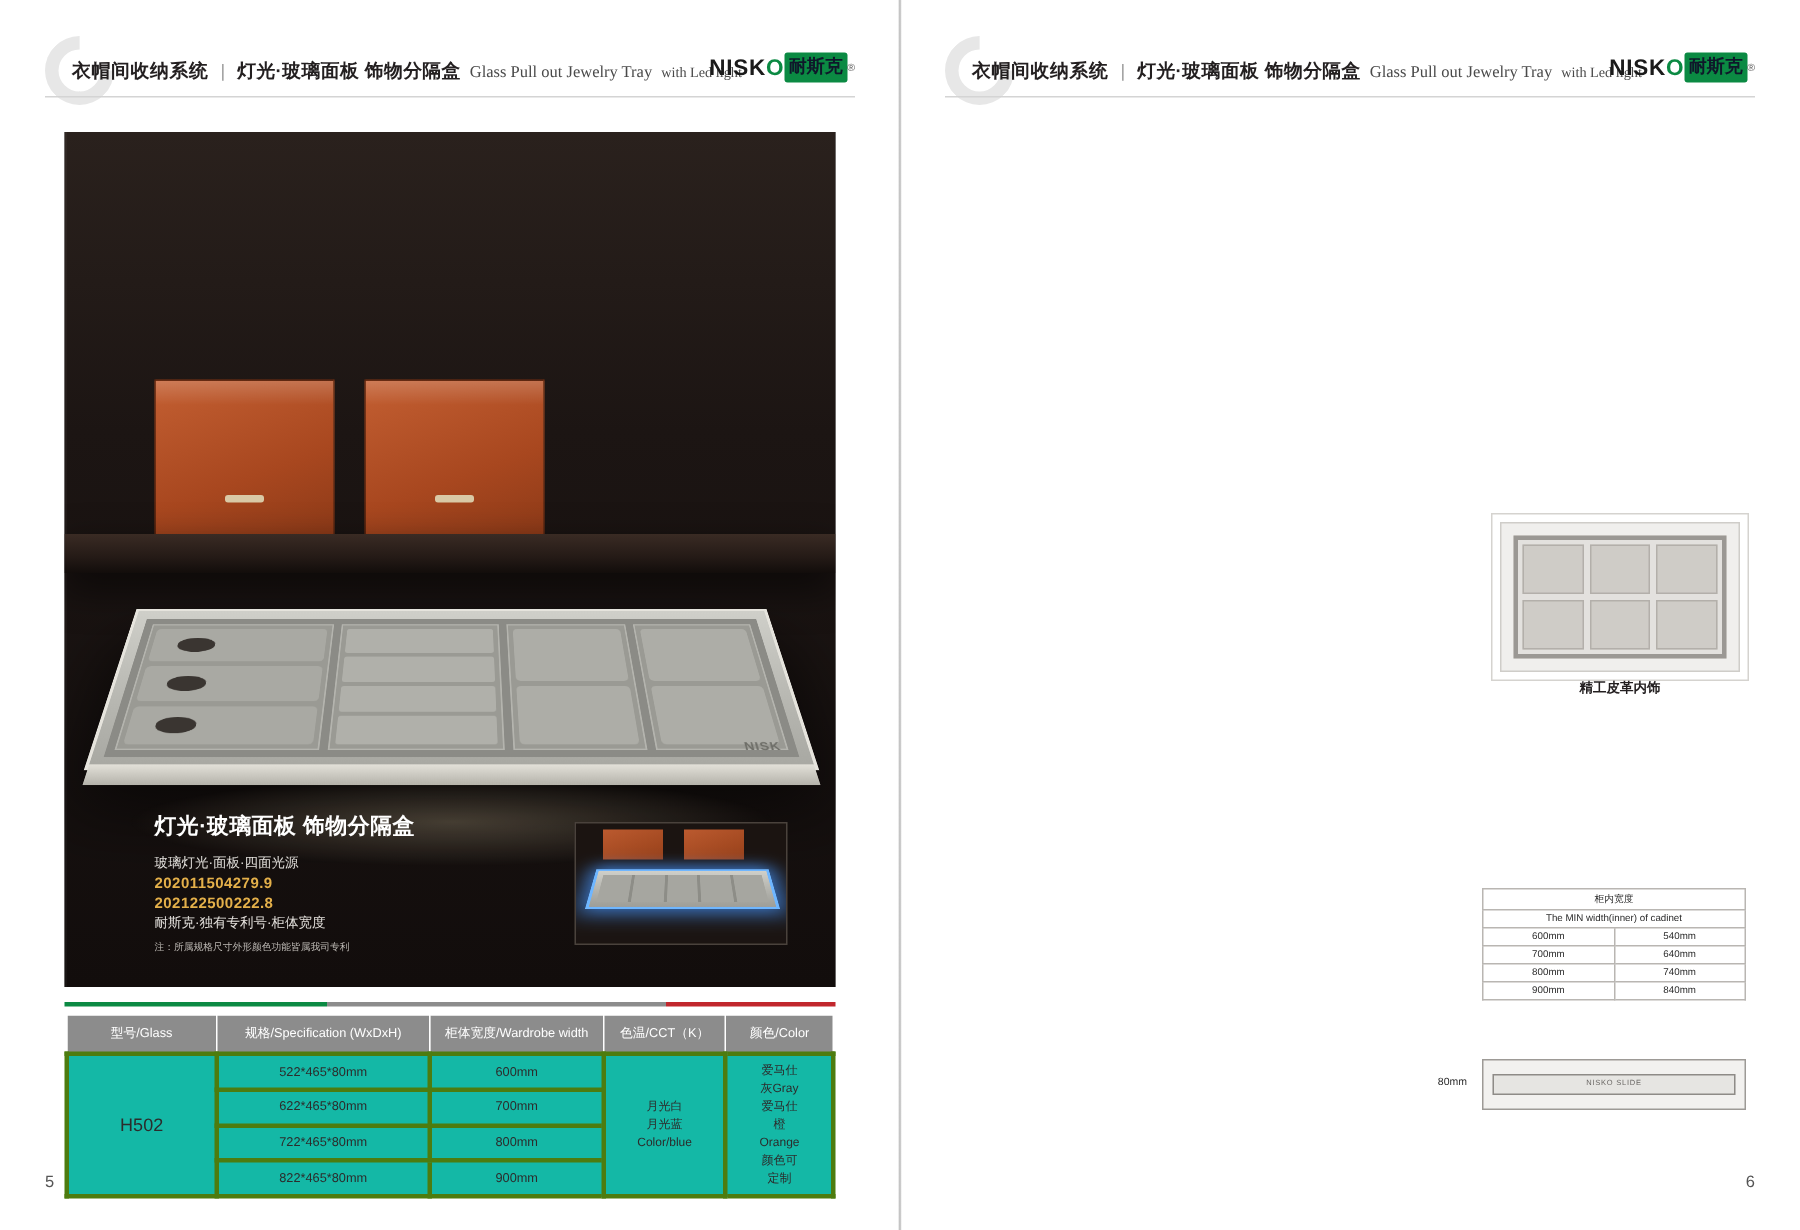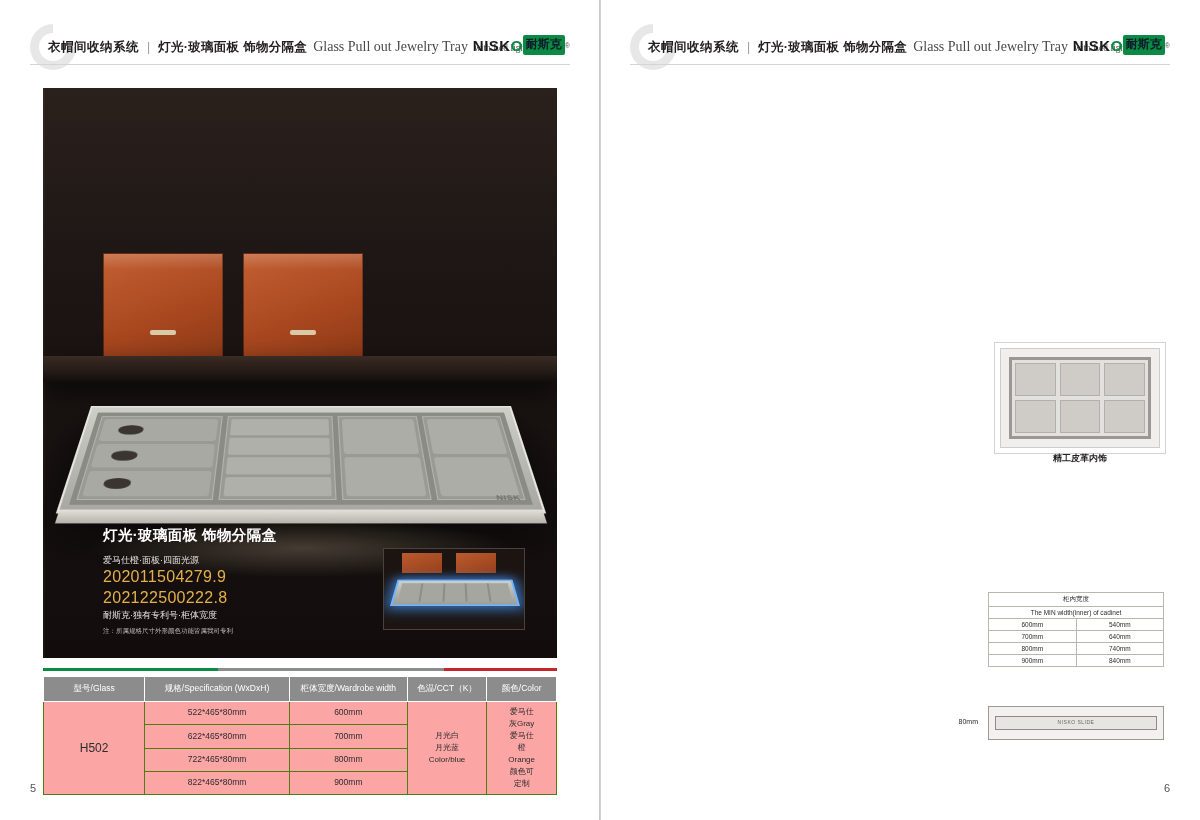--- a/index.html
+++ b/index.html
@@ -26,21 +26,21 @@
     border: 9px solid #e7e7e7; border-right-color: transparent;
     transform: rotate(-45deg);
   }
   .header .htext {
     position: absolute; left: 18px; top: 13px;
     display: flex; align-items: baseline; gap: 6px; white-space: nowrap;
   }
   .htext .cn1 { font-size: 12.5px; font-weight: bold; letter-spacing: .5px; }
   .htext .bar { color: #9a9a9a; font-size: 12px; margin: 0 2px; }
   .htext .cn2 { font-size: 12.5px; font-weight: bold; letter-spacing: .3px; }
-  .htext .en1 { font-size: 14px; color: #4a4a4a; font-family: "Liberation Serif", serif; }
+  .htext .en1 { font-size: 11px; color: #4a4a4a; font-family: "Liberation Serif", serif; }
   .htext .en2 { font-size: 9.5px; color: #4a4a4a; font-family: "Liberation Serif", serif; }
   .header .brand {
     position: absolute; right: 0; top: 9px;
     display: flex; align-items: center; gap: 0;
   }
   .brand .nisko { font-size: 15px; font-weight: bold; letter-spacing: .5px; color: #1b1b1b; }
   .brand .nisko .o { color: #0b8a43; }
   .brand .cnbrand {
     font-size: 12px; font-weight: bold; color: #0f172a; background: #0b8a43;
     padding: 1px 3px 2px; border-radius: 2px;
@@ -120,21 +120,21 @@
     position: absolute; left: 40px; top: 430px; width: 436px; height: 60px;
     background: radial-gradient(ellipse at center, rgba(255,235,190,.22), rgba(255,235,190,0) 70%);
   }
 
   
   .cap {
     position: absolute; left: 60px; bottom: 22px; color: #fff;
   }
   .cap .cap-title { font-size: 14.5px; font-weight: bold; margin-bottom: 9px; letter-spacing: .4px; }
   .cap .cap-l { font-size: 9px; line-height: 1.55; color: #e3e0dc; }
-  .cap .pat { color: #e4b04a; font-size: 16px; line-height: 1.3; font-weight: normal; letter-spacing: .3px; }
+  .cap .pat { color: #e4b04a; font-size: 10px; line-height: 1.3; font-weight: bold; letter-spacing: .3px; }
   .cap .tiny { font-size: 6.5px; color: #bdb9b4; margin-top: 4px; }
 
   .inset {
     position: absolute; right: 32px; bottom: 28px; width: 142px; height: 82px;
     background: #1b1411; border: 1px solid #4a423c; overflow: hidden;
   }
   .inset .itray {
     position: absolute; left: 10px; top: 24px; width: 122px; height: 38px;
     background: linear-gradient(180deg, #cfcfc9, #9e9e98);
     transform: perspective(220px) rotateX(46deg);
@@ -160,22 +160,22 @@
   .tbl-rule span { height: 3px; }
   .tbl {
     position: absolute; left: 43px; top: 676px; width: 514px;
     border-collapse: collapse; font-size: 8.5px;
   }
   .tbl th {
     background: #8c8c8c; color: #fff; font-weight: normal; font-size: 8.5px;
     padding: 6px 4px; border: 1px solid #fff; text-align: center;
   }
   .tbl td {
-    border: 1px solid #4d7c0f; padding: 4px 21px; text-align: center;
-    font-size: 8.5px; color: #2c2c2c; background: #fca5a5; line-height: 1.35;
+    border: 3px solid #4d7c0f; padding: 4px 21px; text-align: center;
+    font-size: 8.5px; color: #2c2c2c; background: #14b8a6; line-height: 1.35;
   }
   .tbl td.model { font-size: 12px; }
   .tbl td.cct { line-height: 1.5; font-size: 8px; }
   .tbl td.color { line-height: 1.5; font-size: 8px; }
 
   .pagenum { position: absolute; bottom: 26px; font-size: 11px; color: #555; }
   .pagenum.left { left: 30px; }
   .pagenum.right { right: 30px; }
 
   .interior {
@@ -269,21 +269,21 @@
               <span class="pad"></span>
           </div>
         </div>
         <div class="tray-lip"></div>
         <div class="tray-logo">NISK</div>
       </div>
       <div class="mp-glow"></div>
 
       <div class="cap">
         <div class="cap-title">灯光·玻璃面板 饰物分隔盒</div>
-        <div class="cap-l">爱马仕橙·面板·四面光源</div>
+        <div class="cap-l">玻璃灯光·面板·四面光源</div>
         <div class="pat">202011504279.9</div>
         <div class="pat">202122500222.8</div>
         <div class="cap-l">耐斯克·独有专利号·柜体宽度</div>
         <div class="tiny">注：所属规格尺寸外形颜色功能皆属我司专利</div>
       </div>
 
       <div class="inset">
         <div class="ibox"></div>
         <div class="ibox2"></div>
         <div class="itray">

